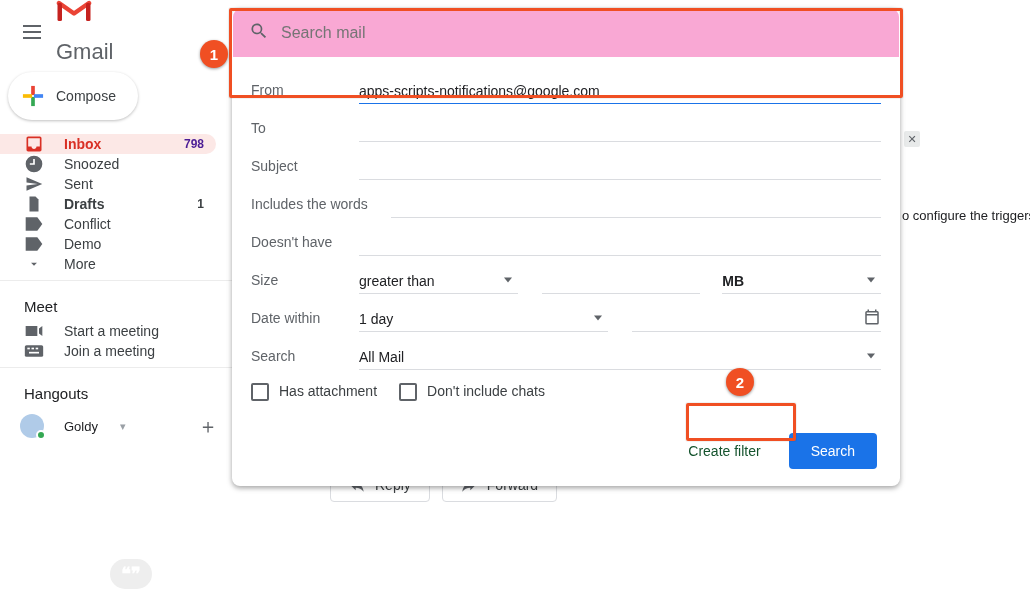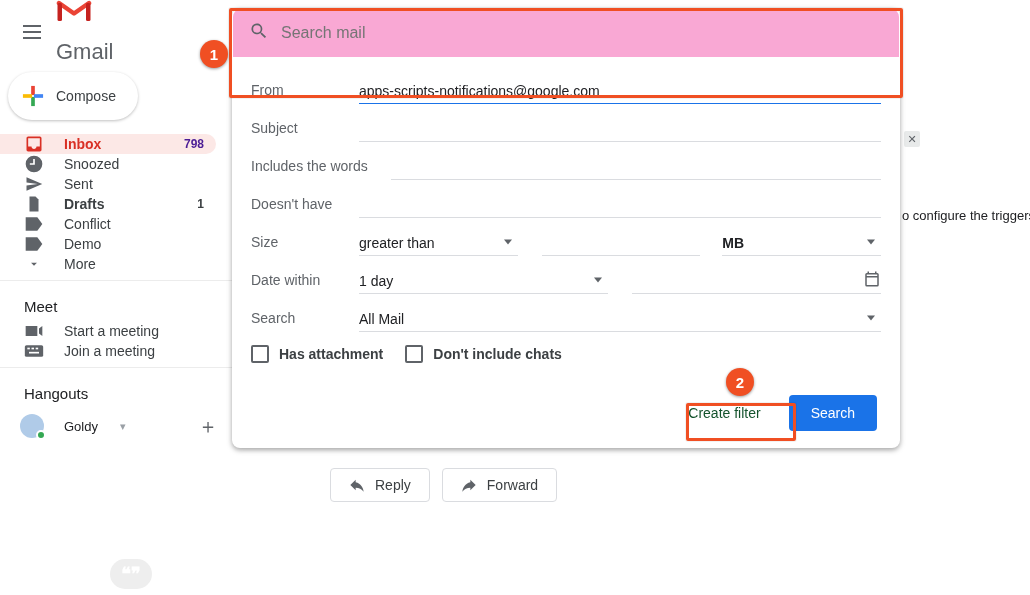--- a/index.html
+++ b/index.html
@@ -37,21 +37,21 @@
   .select .caret { position:absolute; right:6px; top:50%; transform:translateY(-50%); width:0; height:0; border-left:4px solid transparent; border-right:4px solid transparent; border-top:5px solid #5f6368; }
   .size-row .greater { width:220px; margin-right:24px; }
   .size-row .amount { width:120px; margin-right:22px; }
   .size-row .unit { width:110px;font-weight:bold; }
   .date-row .daysel { width:220px; margin-right:24px; }
   .date-row .dateinput { flex:1; position:relative; }
   .cal-icn { position:absolute; right:0; bottom:2px; }
   .cal-icn svg { width:18px; height:18px; fill:#5f6368; }
   .search-sel { width:100%; }
   .check-row { display:flex; align-items:center; gap:22px; margin-top:8px; font-size:14px; color:#3c4043; }
-  .chk { display:flex; align-items:center; gap:10px;font-weight:bold; }
+  .chk { display:flex; gap:10px; }
   .chkbox { width:18px; height:18px; border:2px solid #5f6368; border-radius:2px; display:inline-block; }
   .actions { display:flex; justify-content:flex-end; align-items:center; gap:18px; margin-top:32px; padding-right:4px; }
   .btn-text { font-size:14px; color:#14532d; padding:8px 10px; }
   .btn-primary { background:#1a73e8; color:#fff; font-size:14px; font-weight:500; padding:10px 22px; border-radius:4px; }
 
   
   .sidebar { position:absolute; top:64px; left:0; width:232px; height:531px; padding-top:8px; }
   .compose-btn {
     margin-left:8px; margin-bottom:14px; display:flex; align-items:center; gap:12px;
     height:48px; padding:0 22px 0 14px; border-radius:24px; background:#fff;
@@ -241,20 +241,24 @@
   </div>
   <div class="search-body">
 
     <div class="form-row">
       <div class="form-label">From</div>
       <div class="form-field underline underline-active">
         <span class="field-text">apps-scripts-notifications@google.com</span>
       </div>
     </div>
 
+    <div class="form-row">
+      <div class="form-label">To</div>
+      <div class="form-field underline"></div>
+    </div>
 
     <div class="form-row">
       <div class="form-label">Subject</div>
       <div class="form-field underline"></div>
     </div>
 
     <div class="form-row">
       <div class="form-label" style="width:140px">Includes the words</div>
       <div class="form-field underline"></div>
     </div>

